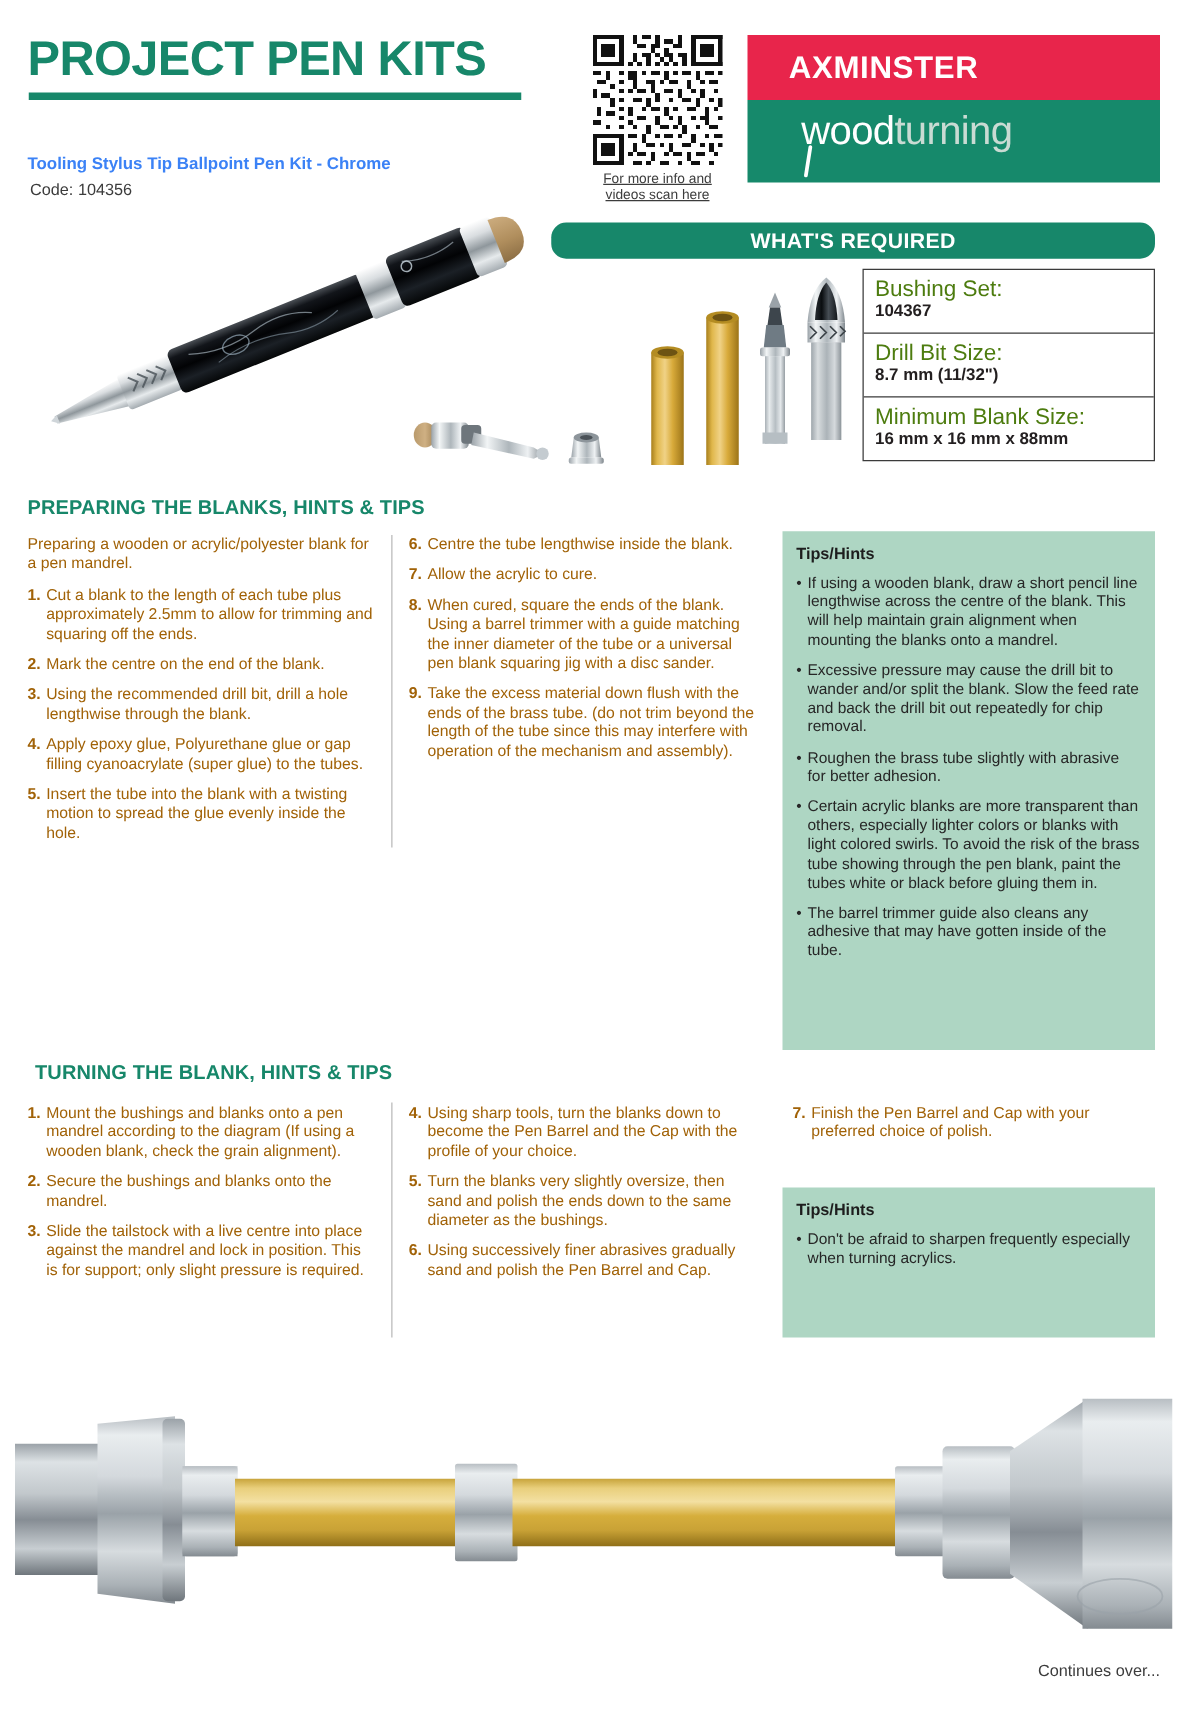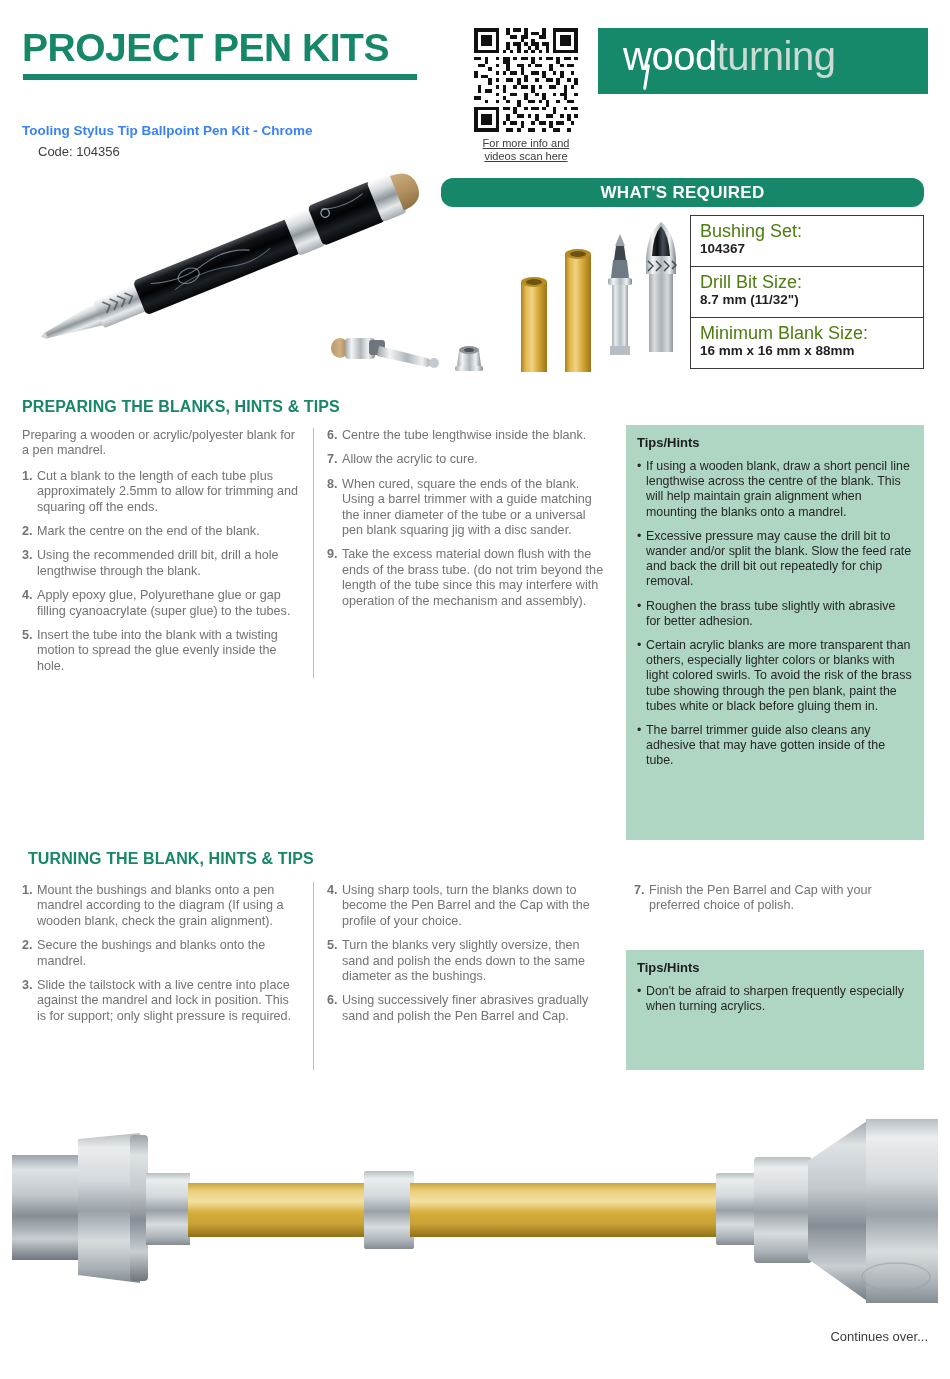--- a/index.html
+++ b/index.html
@@ -41,32 +41,32 @@
   .logo-ax {
     position: absolute; left: 33px; top: 12px;
     font-size: 25px; font-weight: bold; color: #ffffff; letter-spacing: 0.5px;
   }
   .logo-x-slash {
     position: absolute; left: 47px; top: 36px;
     width: 3px; height: 26px; background: #ffffff;
     transform: rotate(9deg); border-radius: 2px;
   }
   .logo-wt {
-    position: absolute; left: 25px; top: 6px;
-    font-size: 40px; color: #ffffff; letter-spacing: -0.5px;
+    position: absolute; left: 43px; top: 6px;
+    font-size: 32px; color: #ffffff; letter-spacing: -0.5px;
   }
   .logo-wt .dim { color: #c9dbd3; }
 
   
   .prod-name {
     position: absolute; left: 22px; top: 123px;
     font-size: 13.5px; font-weight: bold; color: #3b82f6;
   }
   .prod-code {
-    position: absolute; left: 38px; top: 144px;
+    position: absolute; left: 24px; top: 144px;
     font-size: 13px; color: #3c3c3c;
   }
   .pen-photo { position: absolute; left: 18px; top: 138px; width: 430px; height: 245px; }
   .parts-photo { position: absolute; left: 325px; top: 218px; width: 360px; height: 165px; }
 
   
   .req-bar {
     position: absolute; left: 441px; top: 178px; width: 483px; height: 29px;
     background: #17876a; color: #fff;
     font-size: 17px; font-weight: bold; letter-spacing: 0.3px;
@@ -83,21 +83,21 @@
 
   
   .sec-head {
     position: absolute; font-size: 16px; font-weight: bold; color: #17876a;
     letter-spacing: 0.1px;
   }
   #sec-prep { left: 22px; top: 398px; }
   #sec-turn { left: 28px; top: 850px; }
 
   
-  .col { position: absolute; font-size: 12.6px; line-height: 15.4px; color: #737373; }
+  .col { position: absolute; font-size: 12.6px; line-height: 15.4px; color: #a16207; }
   .col p.intro { margin-bottom: 10px; }
   .vrule { position: absolute; width: 1px; background: #b9b9b9; }
 
   ol.steps { list-style: none; }
   ol.steps li { display: flex; margin-bottom: 9px; }
   ol.steps li .num { font-weight: bold; min-width: 15px; flex: 0 0 auto; }
   ol.steps li .txt { flex: 1 1 auto; }
 
   
   .tips { position: absolute; background: #aed6c3; padding: 10px 11px 12px 11px; }
@@ -277,20 +277,23 @@
           <rect x="25" y="19" width="1" height="1"></rect>
       </g>
     </svg>
     <div class="qr-caption">
       <span>For more info and</span><br>
       <span>videos scan here</span>
     </div>
   </div>
 
   <div class="logo">
+    <div class="logo-top">
+      <span class="logo-ax">AXMINSTER</span>
+    </div>
     <div class="logo-bot">
       <span class="logo-x-slash"></span>
       <span class="logo-wt"><span>wood</span><span class="dim">turning</span></span>
     </div>
   </div>
 
   <div class="prod-name">Tooling Stylus Tip Ballpoint Pen Kit - Chrome</div>
   <div class="prod-code">Code: 104356</div>
 
   <svg class="pen-photo" viewBox="0 0 430 245">

